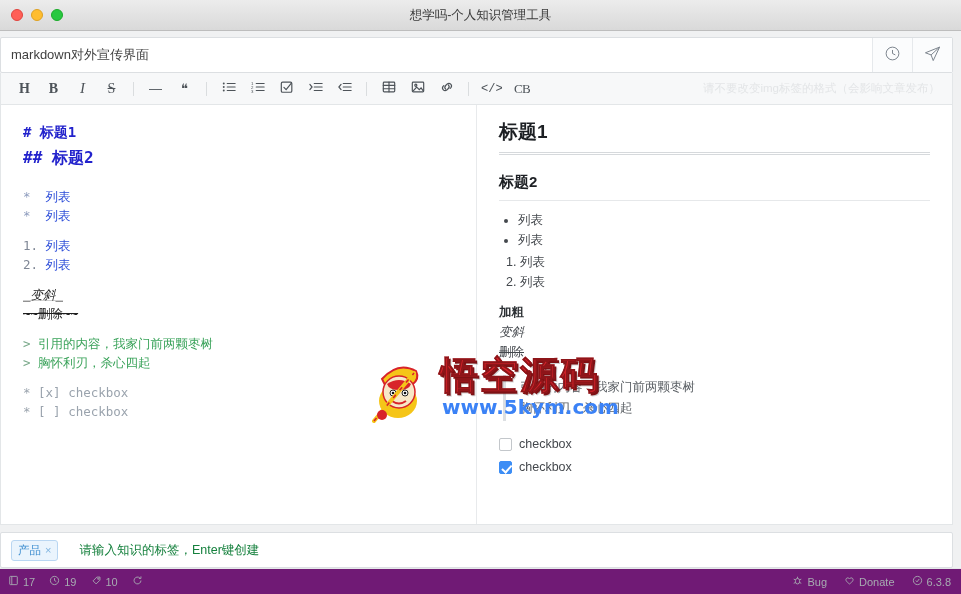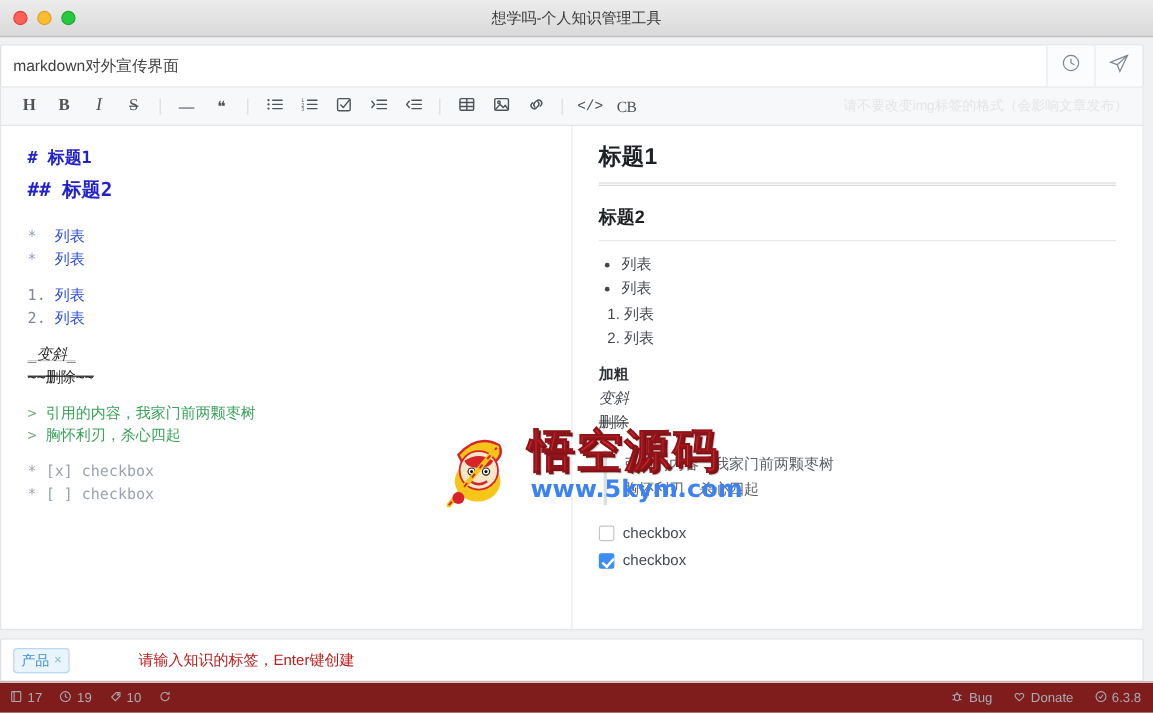--- a/index.html
+++ b/index.html
@@ -242,28 +242,28 @@
     padding: 0 10px; gap: 21px;
   }
   .tag {
     display: inline-flex; align-items: center; gap: 4px;
     height: 21px; padding: 0 6px;
     border: 1px solid #b9d6f2; border-radius: 3px;
     background: #eaf4fd; color: #3e8ed0; font-size: 11.5px;
     cursor: pointer;
   }
   .tag .x { font-size: 11px; color: #7fb4e0; cursor: pointer; }
-  .tag-placeholder { font-size: 12.5px; color: #b91c1c; margin-left: 36px; }
+  .tag-placeholder { font-size: 12.5px; color: #15803d; }
 
   
   .statusbar {
     flex: 0 0 26px; height: 26px;
     display: flex; align-items: center;
     padding: 0 10px 0 8px;
-    background: #7f1d1d;
+    background: #701a75;
     font-size: 11px; color: #a7acb1;
     border-top: 1px solid #e6e8ea;
   }
   .st-group { display: flex; align-items: center; gap: 14px; }
   .st-item { display: inline-flex; align-items: center; gap: 4px; cursor: pointer; }
   .st-item svg { width: 11px; height: 11px; stroke: #a7acb1; fill: none; stroke-width: 1.3; }
   .st-spacer { flex: 1 1 auto; }
   .st-right { display: flex; align-items: center; gap: 17px; }
 </style>
 </head>

